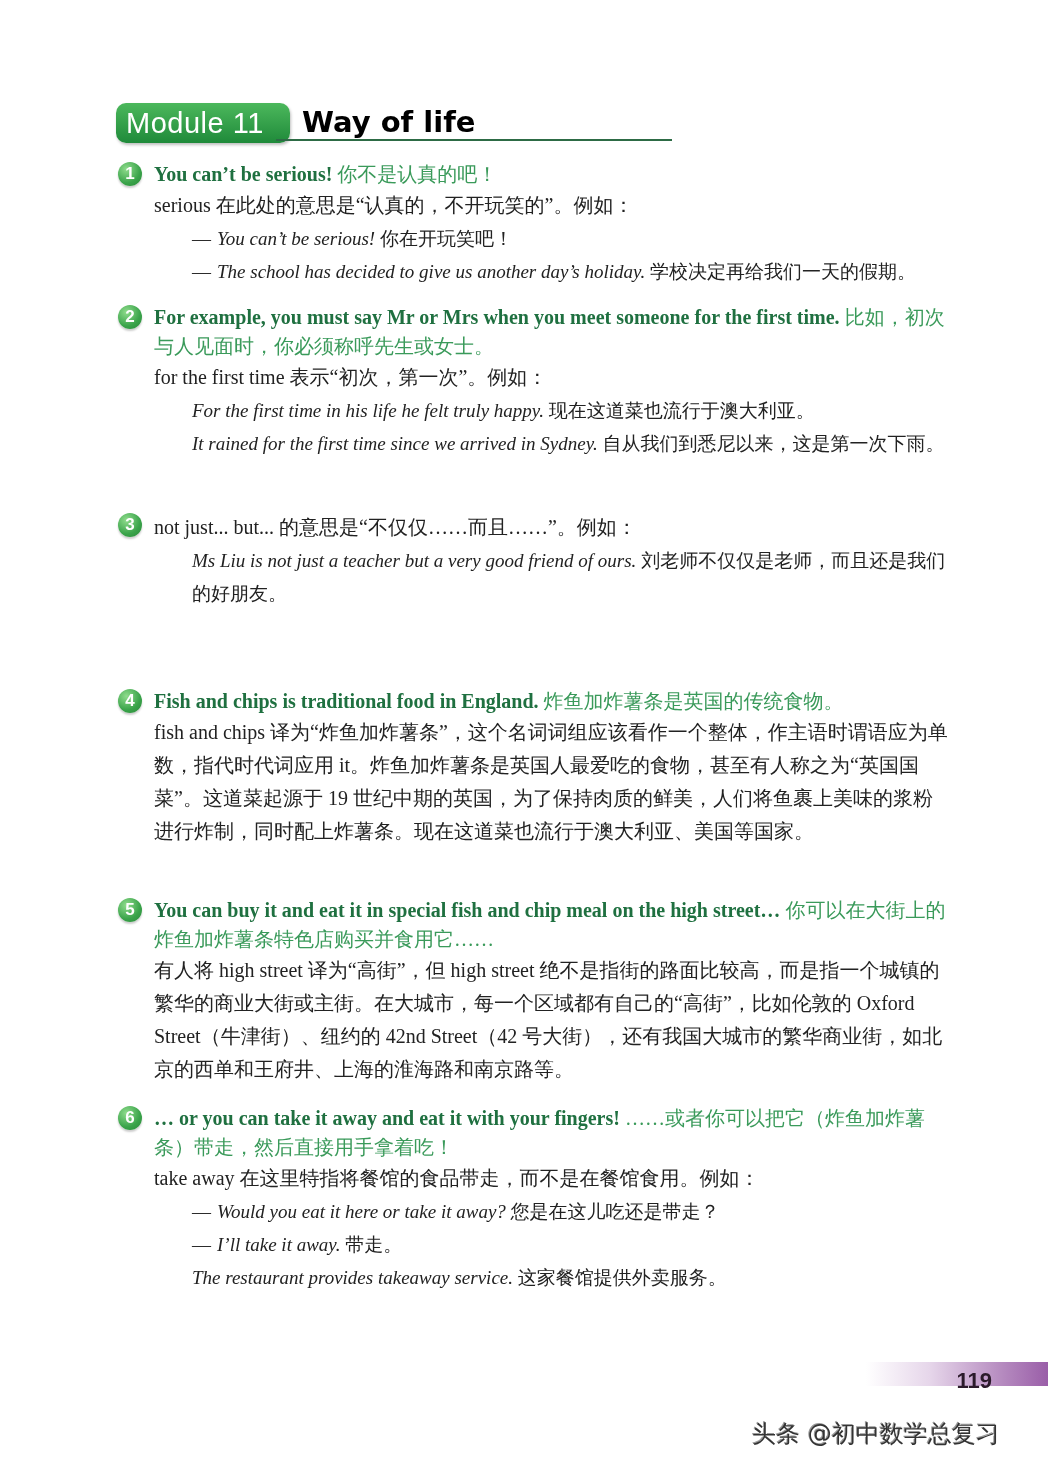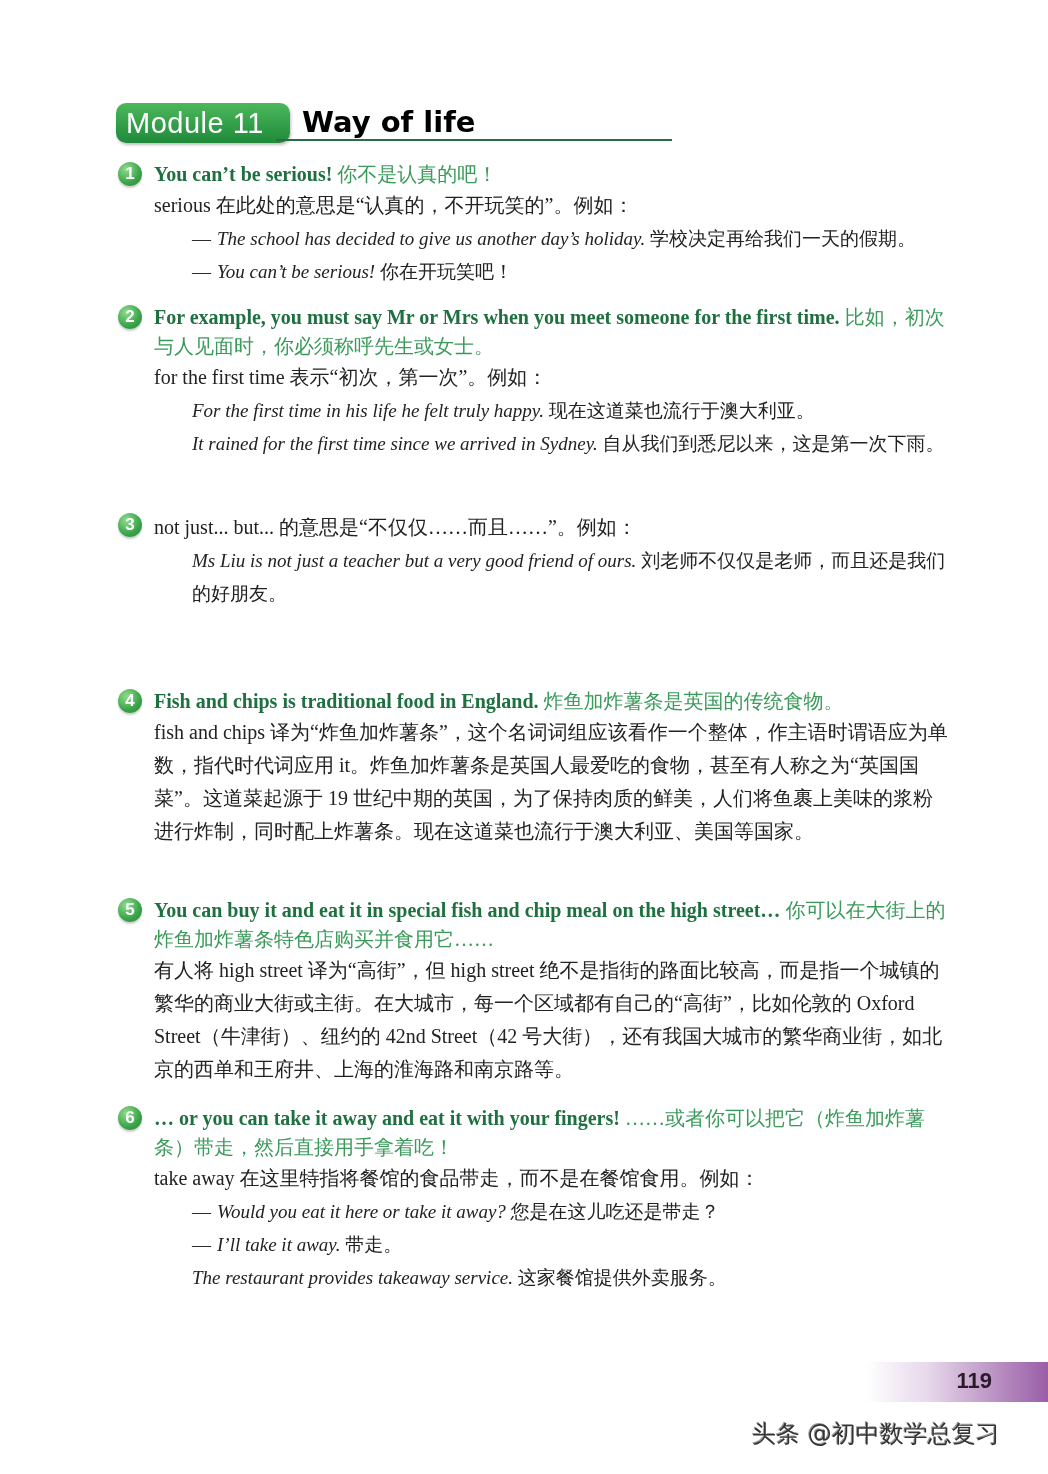--- a/index.html
+++ b/index.html
@@ -30,21 +30,21 @@
   }
   .head { margin-left: 36px; font-size: 20px; line-height: 29px; color: #1f7a4a; }
   .head b { font-weight: bold; color: #1f7040; }
   .head .cn { color: #3a9a5a; font-weight: normal; }
   .body { margin-left: 36px; font-size: 20px; line-height: 33px; color: #222; }
   .ex { margin-left: 74px; font-size: 19px; line-height: 33px; font-style: italic; color: #222; }
   .ex .cn { font-style: normal; }
   .dash { font-style: normal; margin-right: 6px; }
 
   .pagebar {
-    position: absolute; left: 866px; top: 1362px; width: 182px; height: 40px;
+    position: absolute; left: 866px; top: 1362px; width: 182px; height: 24px;
     background: linear-gradient(90deg, #ffffff 0%, #e6d6ea 35%, #b58abf 75%, #9a5ea8 100%);
   }
   .pagenum {
     position: absolute; right: 56px; top: 0; line-height: 38px; font-family: "Liberation Sans", sans-serif;
     font-weight: bold; font-size: 22px; color: #2a1a2a;
   }
   .watermark {
     position: absolute; left: 752px; top: 1418px; font-family: "DejaVu Sans", sans-serif; font-size: 24px;
     color: #333; text-shadow: 1px 1px 0 #fff, -1px -1px 0 #999;
   }
@@ -55,22 +55,22 @@
 <div class="header">
   <div class="badge">Module 11</div>
   <div class="rule"></div>
   <div class="title">Way of life</div>
 </div>
 
 <div class="section" style="top:160px">
   <div class="num">1</div>
   <div class="head"><b>You can’t be serious!</b><span class="cn"> 你不是认真的吧！</span></div>
   <div class="body">serious 在此处的意思是“认真的，不开玩笑的”。例如：</div>
+  <div class="ex"><span class="dash">—</span><span>You can’t be serious!</span> <span class="cn">你在开玩笑吧！</span></div>
   <div class="ex"><span class="dash">—</span><span>The school has decided to give us another day’s holiday.</span> <span class="cn">学校决定再给我们一天的假期。</span></div>
-  <div class="ex"><span class="dash">—</span><span>You can’t be serious!</span> <span class="cn">你在开玩笑吧！</span></div>
 </div>
 
 <div class="section" style="top:303px">
   <div class="num">2</div>
   <div class="head"><b>For example, you must say Mr or Mrs when you meet someone for the first time.</b><span class="cn"> 比如，初次与人见面时，你必须称呼先生或女士。</span></div>
   <div class="body">for the first time 表示“初次，第一次”。例如：</div>
   <div class="ex"><span>For the first time in his life he felt truly happy.</span> <span class="cn">现在这道菜也流行于澳大利亚。</span></div>
   <div class="ex"><span>It rained for the first time since we arrived in Sydney.</span> <span class="cn">自从我们到悉尼以来，这是第一次下雨。</span></div>
 </div>
 

